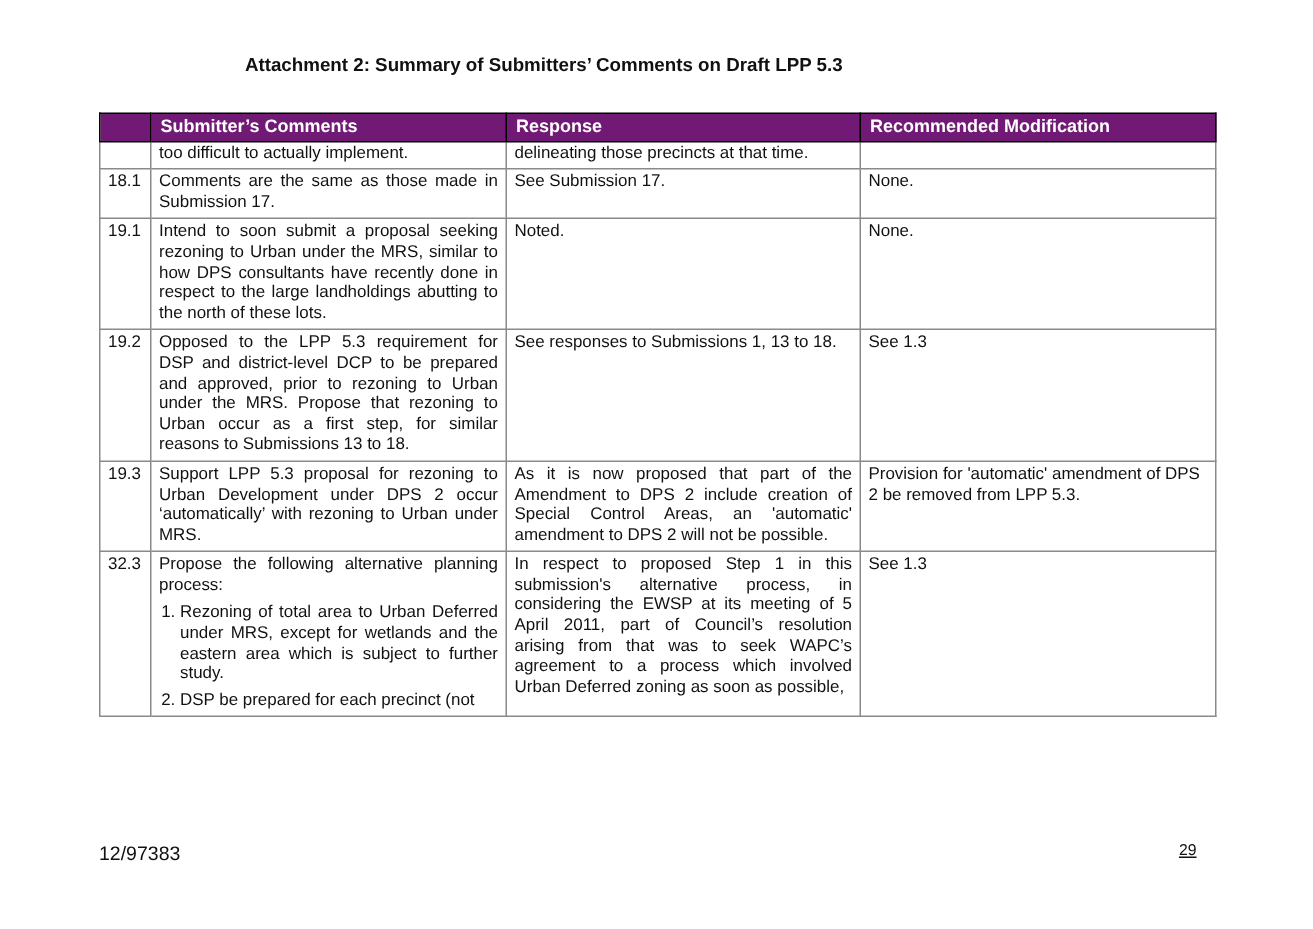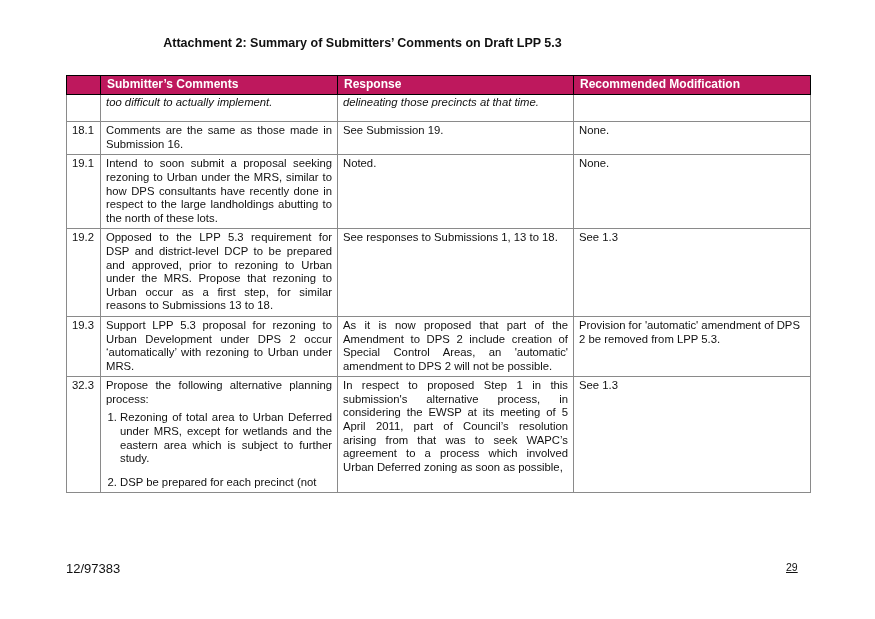--- a/index.html
+++ b/index.html
@@ -6,31 +6,31 @@
   body { width: 875px; height: 619px; position: relative; overflow: hidden;
          font-family: "Liberation Sans", sans-serif; color: #111; }
   .doc-title { position: absolute; top: 36px; left: 0; width: 725px; text-align: center;
                font-weight: bold; font-size: 12.5px; }
   table.comments { position: absolute; top: 75px; left: 66px; width: 744px;
                    border-collapse: collapse; table-layout: fixed; font-size: 11.3px; line-height: 13.6px; }
   table.comments col.c-num { width: 34px; }
   table.comments col.c-com { width: 237px; }
   table.comments col.c-res { width: 236px; }
   table.comments col.c-mod { width: 237px; }
-  table.comments th { background: #be185d; color: #fff; font-weight: bold; text-align: left;
+  table.comments th { background: #701a75; color: #fff; font-weight: bold; text-align: left;
                       font-size: 12px; padding: 2px 6px; height: 13px; border: 1px solid #000; }
   table.comments td { border: 1px solid #8a8a8a; vertical-align: top; padding: 2px 5px 3px 5px; }
   td.num { padding-left: 4px; padding-right: 2px; }
   td.just { text-align: justify; }
   tr.sub-head td { font-weight: bold; font-size: 11.6px; }
   tr.sub-head td.num { font-weight: bold; }
-  tr.cont td { padding-top: 1px; padding-bottom: 12px; font-style: italic; }
+  tr.cont td { padding-top: 1px; padding-bottom: 3px; }
   .bold { font-weight: bold; }
   ol.steps { margin: 5px 0 0 0; padding: 0 0 0 14px; }
-  ol.steps li { margin-bottom: 10px; text-align: justify; }
+  ol.steps li { margin-bottom: 4px; text-align: justify; }
   .footer-ref { position: absolute; top: 561px; left: 66px; font-size: 13px; }
   .footer-page { position: absolute; top: 561px; left: 786px; font-size: 10.5px; text-decoration: underline; }
 </style>
 </head>
 <body>
 
 <div class="doc-title">Attachment 2: Summary of Submitters’ Comments on Draft LPP 5.3</div>
 
 <table class="comments">
   <colgroup>
@@ -51,22 +51,22 @@
 
     <tr class="cont">
       <td class="num"></td>
       <td>too difficult to actually implement.</td>
       <td>delineating those precincts at that time.</td>
       <td></td>
     </tr>
 
     <tr>
       <td class="num">18.1</td>
-      <td class="just">Comments are the same as those made in Submission 16.</td>
-      <td>See Submission 19.</td>
+      <td class="just">Comments are the same as those made in Submission 17.</td>
+      <td>See Submission 17.</td>
       <td>None.</td>
     </tr>
 
     <tr>
       <td class="num">19.1</td>
       <td class="just">Intend to soon submit a proposal seeking rezoning to Urban under the MRS, similar to how DPS consultants have recently done in respect to the large landholdings abutting to the north of these lots.</td>
       <td>Noted.</td>
       <td>None.</td>
     </tr>
     <tr>

